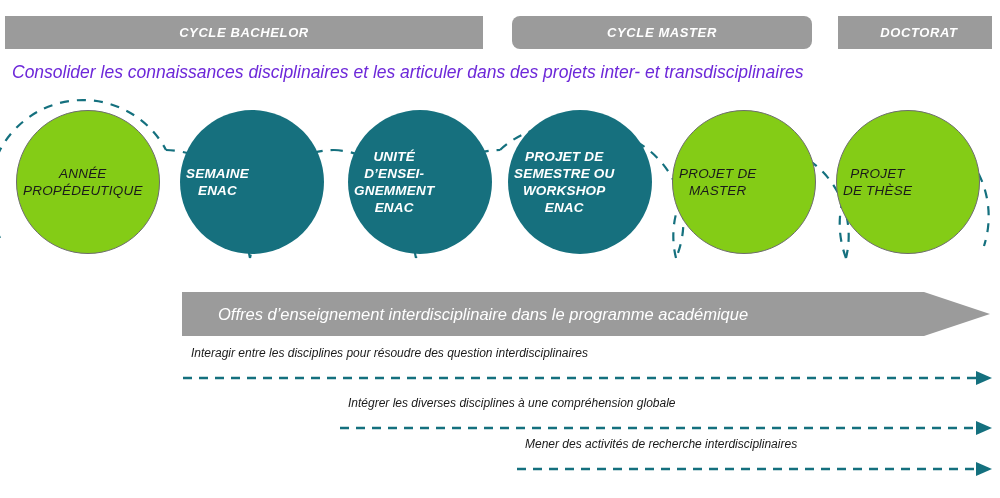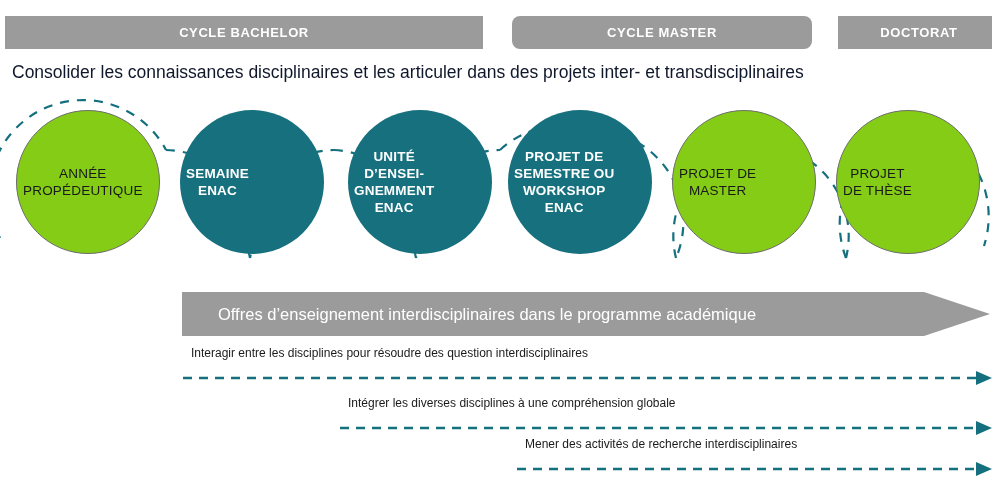--- a/index.html
+++ b/index.html
@@ -14,20 +14,21 @@
     overflow: hidden;
     font-family: "Liberation Sans", sans-serif;
     color: #1a1a1a;
   }
 
   #stage {
     position: absolute;
     left: 0; top: 0;
     width: 1000px;
     height: 386px;
+    font-style: italic;
   }
 
   
   .phase-bar {
     position: absolute;
     height: 33px;
     background: #9b9b9b;
     color: #ffffff;
     font-size: 13px;
     font-weight: bold;
@@ -40,21 +41,21 @@
   #phase-bachelor { left: 5px;   top: 16px; width: 478px; }
   #phase-master   { left: 512px; top: 16px; width: 300px; border-radius: 8px; }
   #phase-doctorat { left: 838px; top: 16px; width: 154px; padding-left: 8px; }
 
   
   #headline {
     position: absolute;
     left: 12px;
     top: 62px;
     font-size: 17.5px;
-    color: #0f172a;
+    color: #6d28d9;
     white-space: nowrap;
   }
 
   
   #circle-row {
     position: absolute;
     left: 0;
     top: 98px;
     width: 1000px;
     height: 172px;
@@ -211,21 +212,21 @@
     <div class="node outline" id="node-5">
       <span class="node-label">PROJET
 DE THÈSE</span>
     </div>
   </div>
 
   <div id="flow-arrow">
     <svg width="808" height="44" viewBox="0 0 808 44">
       <polygon points="0,0 742,0 808,22 742,44 0,44" fill="#9b9b9b"></polygon>
     </svg>
-    <div id="flow-arrow-label">Offres d’enseignement interdisciplinaires dans le programme académique</div>
+    <div id="flow-arrow-label">Offres d’enseignement interdisciplinaire dans le programme académique</div>
   </div>
 
   <div class="outcome-row" id="outcome-0">
     <div class="outcome-label">Interagir entre les disciplines pour résoudre des question interdisciplinaires</div>
     <svg class="outcome-arrow" width="812" height="16" viewBox="0 0 812 16">
       <line x1="0" y1="8" x2="793" y2="8" stroke="#14707e" stroke-width="2.4" stroke-dasharray="9 7"></line>
       <polygon points="793,1 809,8 793,15" fill="#14707e"></polygon>
     </svg>
   </div>
 

